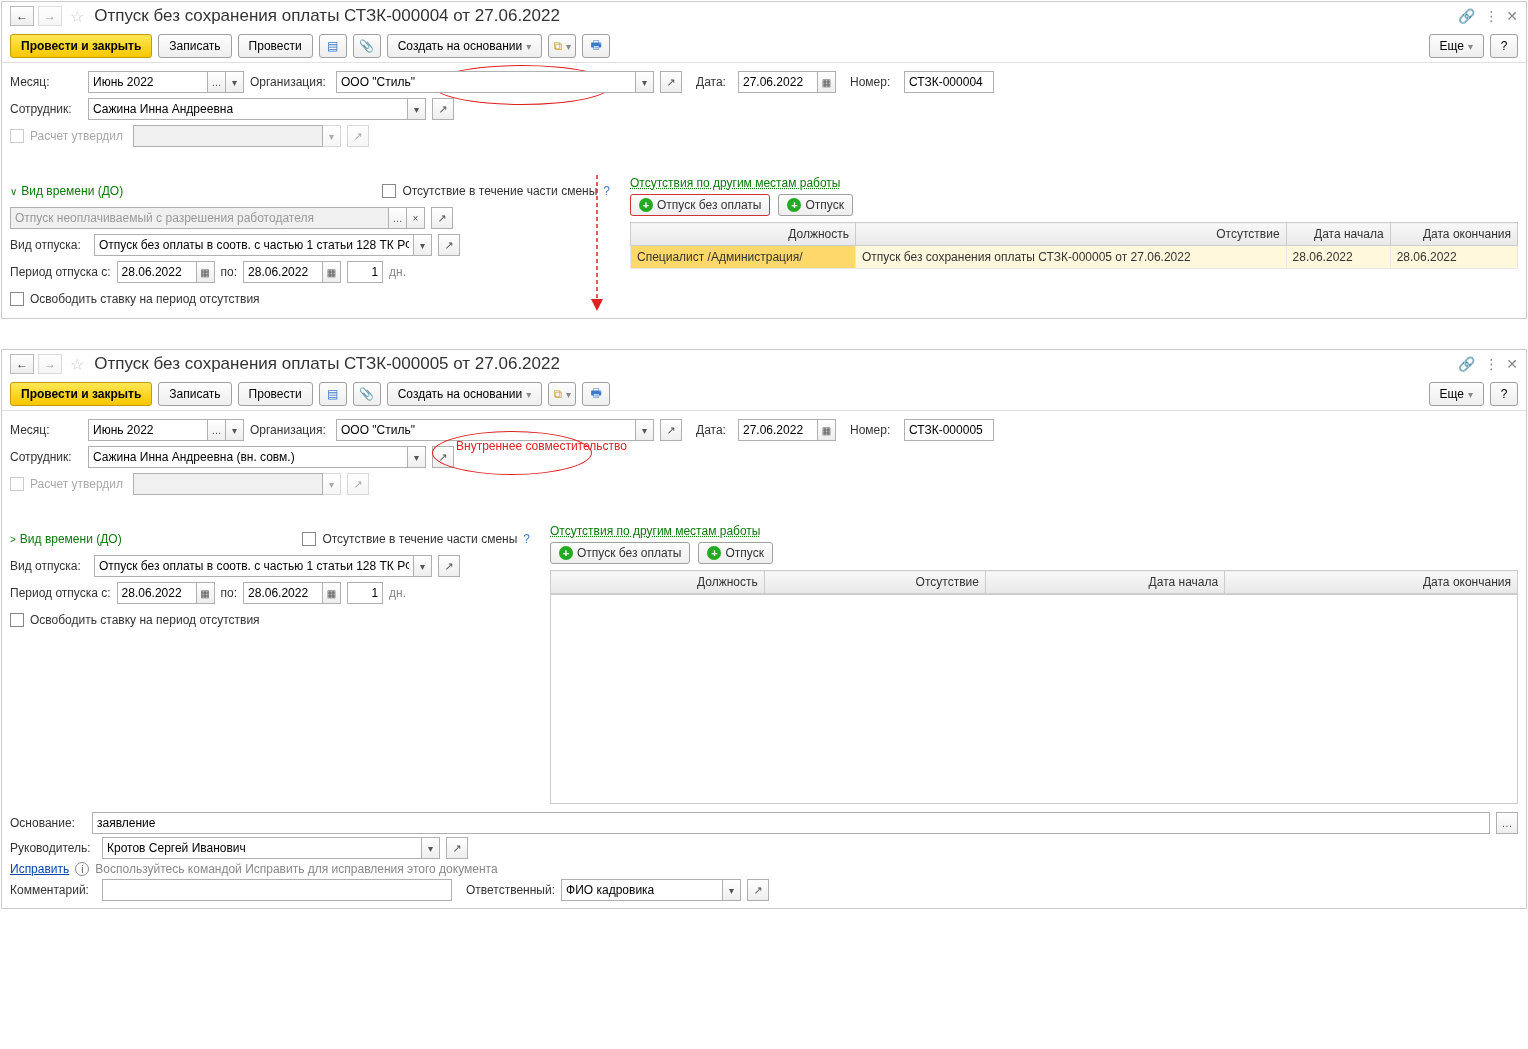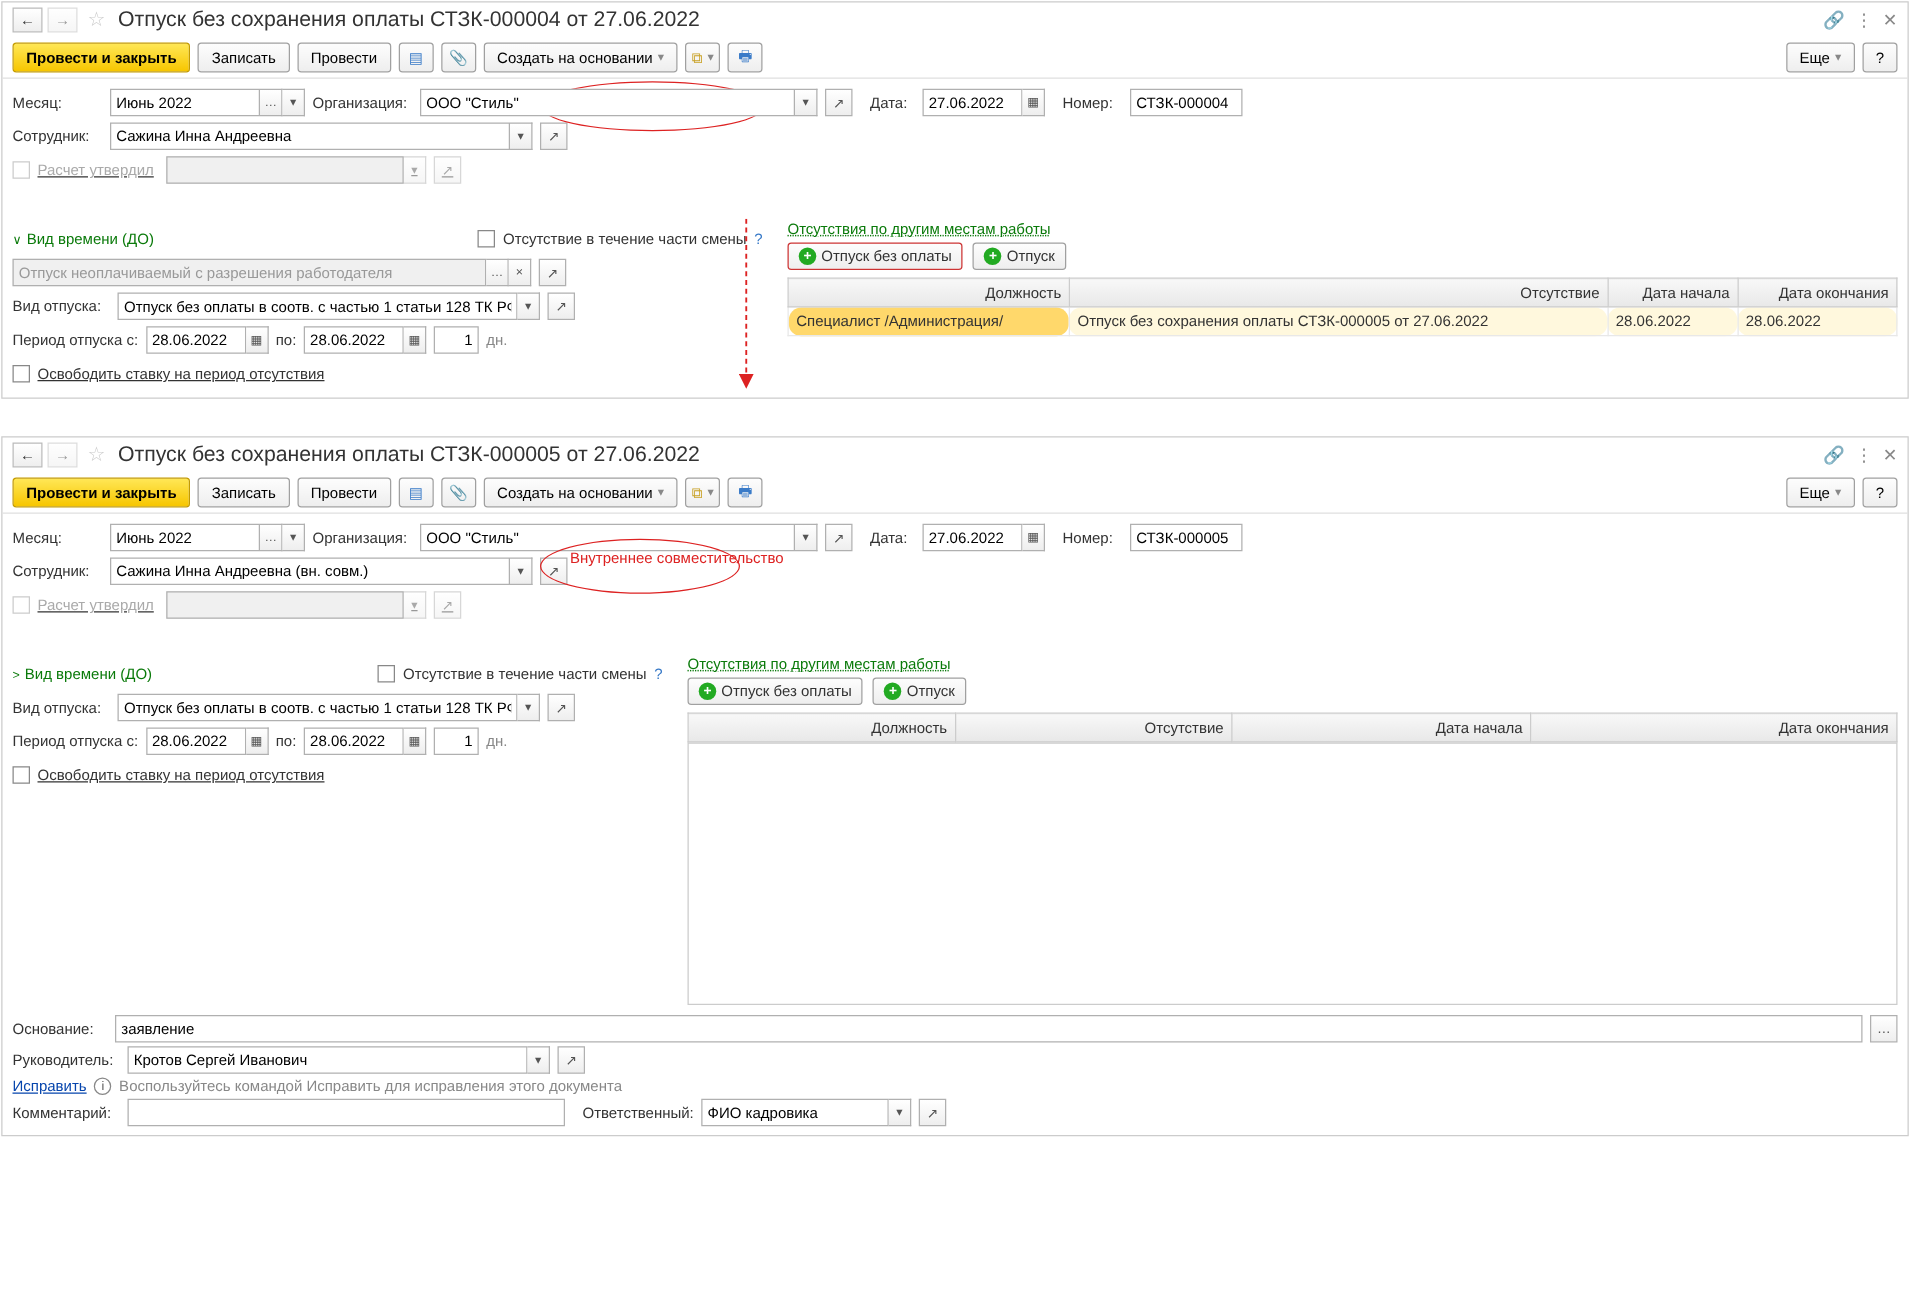--- a/index.html
+++ b/index.html
@@ -85,21 +85,21 @@
     background:linear-gradient(#fff,#eee);
     display:inline-flex;align-items:center;justify-content:center;
     cursor:pointer;font-size:11px;color:#555;
   }
   .collapsible {
     color: #0a7a0a; cursor:pointer;
     display:inline-flex;align-items:center;gap:4px;
   }
   .chev-down::before { content:"∨"; font-size:10px; }
   .chev-right::before { content:">"; font-size:10px; }
-  .checkbox-row { display:flex;align-items:center;gap:6px;text-decoration:underline;}
+  .checkbox-row { display:flex;align-items:center;gap:6px;}
   .fake-check {
     width:14px;height:14px;border:1px solid #888;background:#fff;
   }
   .fake-check.disabled{ border-color:#ccc;}
   
   .split { display:flex; gap:20px; align-items:flex-start;margin-top:28px;}
   .col-left { flex:0 0 600px; }
   .col-right { flex:1; }
   .section-title {
     color:#0a7a0a; text-decoration: underline dotted #0a7a0a;
@@ -123,21 +123,21 @@
     border-collapse:collapse;
   }
   .grid th {
     background:linear-gradient(#f8f8f8,#e8e8e8);
     border:1px solid #ccc; padding:4px 6px;
     font-weight:normal;text-align:right;font-size:12px;
   }
   .grid td {
     border:1px solid #e8e8e8; padding:4px 6px;font-size:12px;
   }
-  .row-light td { background:#fff8dd;border-radius:10px; }
+  .row-light td { background:#fff8dd; }
   .annot-oval {
     position:absolute;
     border:1.5px solid #d22;
     border-radius:50%;
     pointer-events:none;
   }
   .annot-label{ position:absolute; color:#d22; font-size:12px; white-space:nowrap;}
   .footer-row { display:flex;align-items:center;gap:6px;margin:3px 0;}
   .muted{ color:#a28b3a;}
   .link{ color:#0645ad; text-decoration:underline; cursor:pointer;}
@@ -505,21 +505,21 @@
     <div class="footer-row">
       <span class="link">Исправить</span>
       <span class="info-icon">i</span>
       <span style="color:#888">Воспользуйтесь командой Исправить для исправления этого документа</span>
     </div>
     <div class="footer-row">
       <span class="lbl" style="min-width:86px">Комментарий:</span>
       <input class="input" style="width: 350px;">
       <span style="margin-left:8px">Ответственный:</span>
       <div class="input-combo">
-        <input class="input" style="width: 150px;" value="ФИО кадровика">
+        <input class="input" style="width: 162px;" value="ФИО кадровика">
         <span class="combo-btn">▾</span>
       </div>
       <span class="sq-btn">↗</span>
     </div>
   </div>
 </div>
 
 </div>
 
 </body></html>

